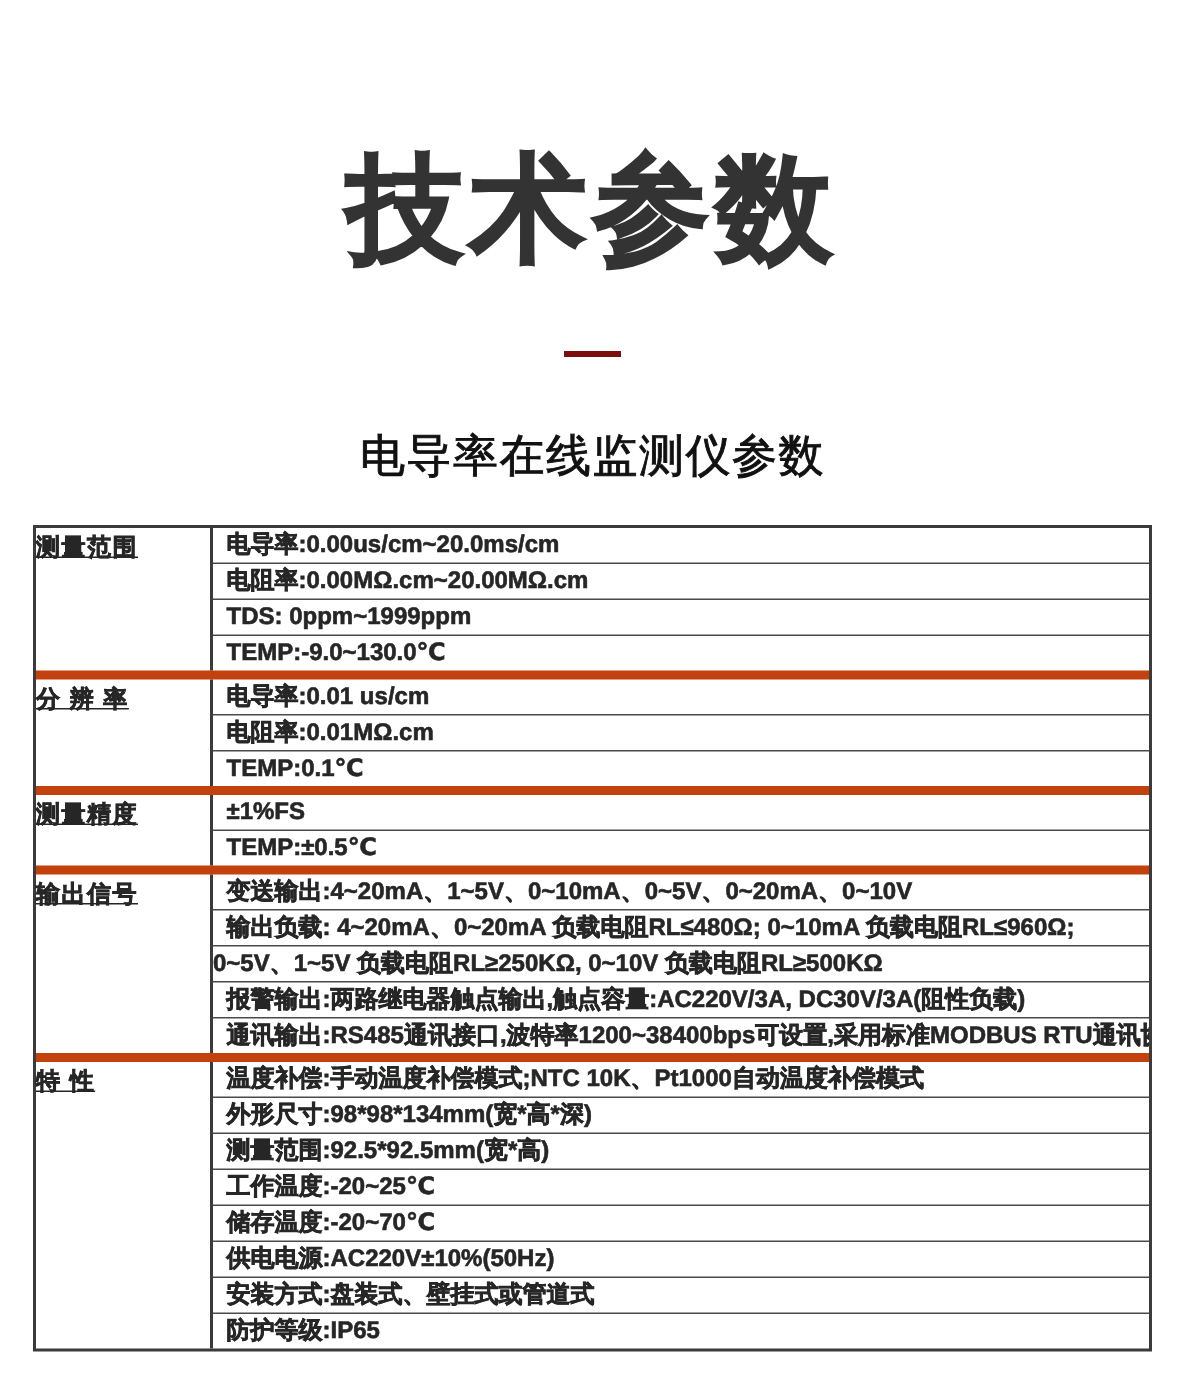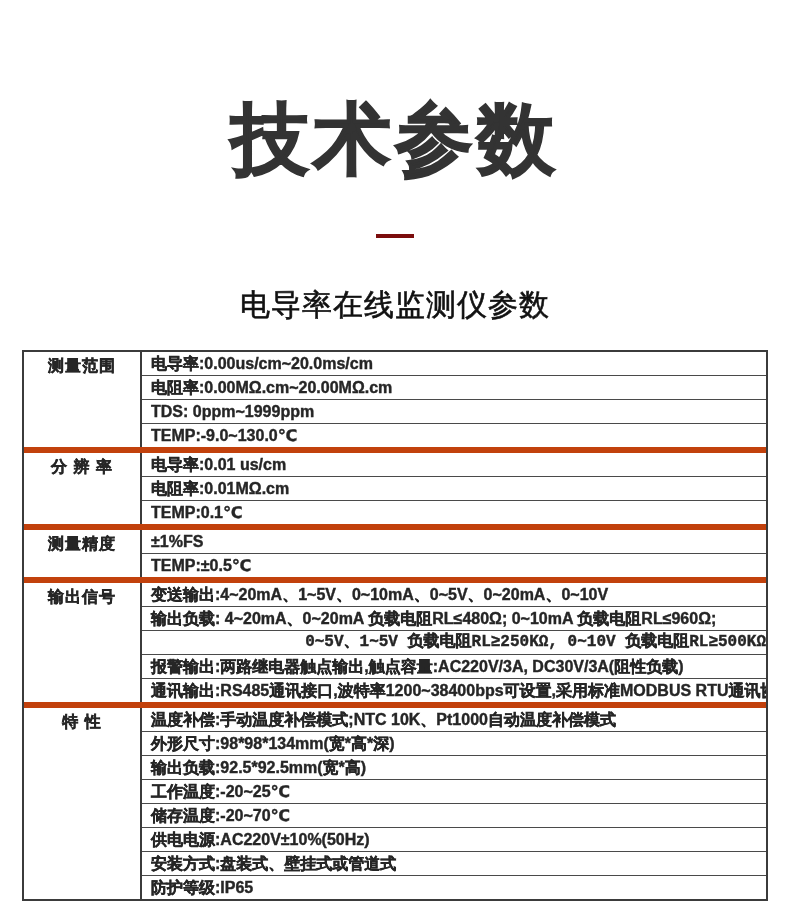--- a/index.html
+++ b/index.html
@@ -65,45 +65,44 @@
     align-items: stretch;
   }
   .section + .section {
     border-top: 6px solid #c2410c;
   }
   .section-label {
     width: 118px;
     flex: 0 0 118px;
     border-right: 2px solid #3b3b3b;
     box-sizing: border-box;
-    text-align: center;
     padding-top: 2px;
     line-height: 23px;
     letter-spacing: 1px;
+    text-decoration: underline;
     -webkit-text-stroke: 0.4px #262626;
   }
   .section-rows {
     flex: 1 1 auto;
     min-width: 0;
   }
   .spec-row {
     height: 23px;
     line-height: 23px;
     padding-left: 9px;
     white-space: nowrap;
     overflow: hidden;
     -webkit-text-stroke: 0.4px #262626;
   }
   .spec-row + .spec-row {
     border-top: 1px solid #4a4a4a;
   }
   .spec-row.cont {
-    text-align: right;
+    text-align: left;
     padding-left: 0;
-    font-family: Liberation Mono, monospace;
   }
 </style>
 </head>
 <body>
 
 <div class="page">
 
   <h1 class="title">技术参数</h1>
 
   <div class="divider"></div>
@@ -148,21 +147,21 @@
         <div class="spec-row">报警输出:两路继电器触点输出,触点容量:AC220V/3A, DC30V/3A(阻性负载)</div>
         <div class="spec-row">通讯输出:RS485通讯接口,波特率1200~38400bps可设置,采用标准MODBUS RTU通讯协议</div>
       </div>
     </div>
 
     <div class="section">
       <div class="section-label">特  性</div>
       <div class="section-rows">
         <div class="spec-row">温度补偿:手动温度补偿模式;NTC 10K、Pt1000自动温度补偿模式</div>
         <div class="spec-row">外形尺寸:98*98*134mm(宽*高*深)</div>
-        <div class="spec-row">输出负载:92.5*92.5mm(宽*高)</div>
+        <div class="spec-row">测量范围:92.5*92.5mm(宽*高)</div>
         <div class="spec-row">工作温度:-20~25℃</div>
         <div class="spec-row">储存温度:-20~70℃</div>
         <div class="spec-row">供电电源:AC220V±10%(50Hz)</div>
         <div class="spec-row">安装方式:盘装式、壁挂式或管道式</div>
         <div class="spec-row">防护等级:IP65</div>
       </div>
     </div>
 
   </div>
 </div>

